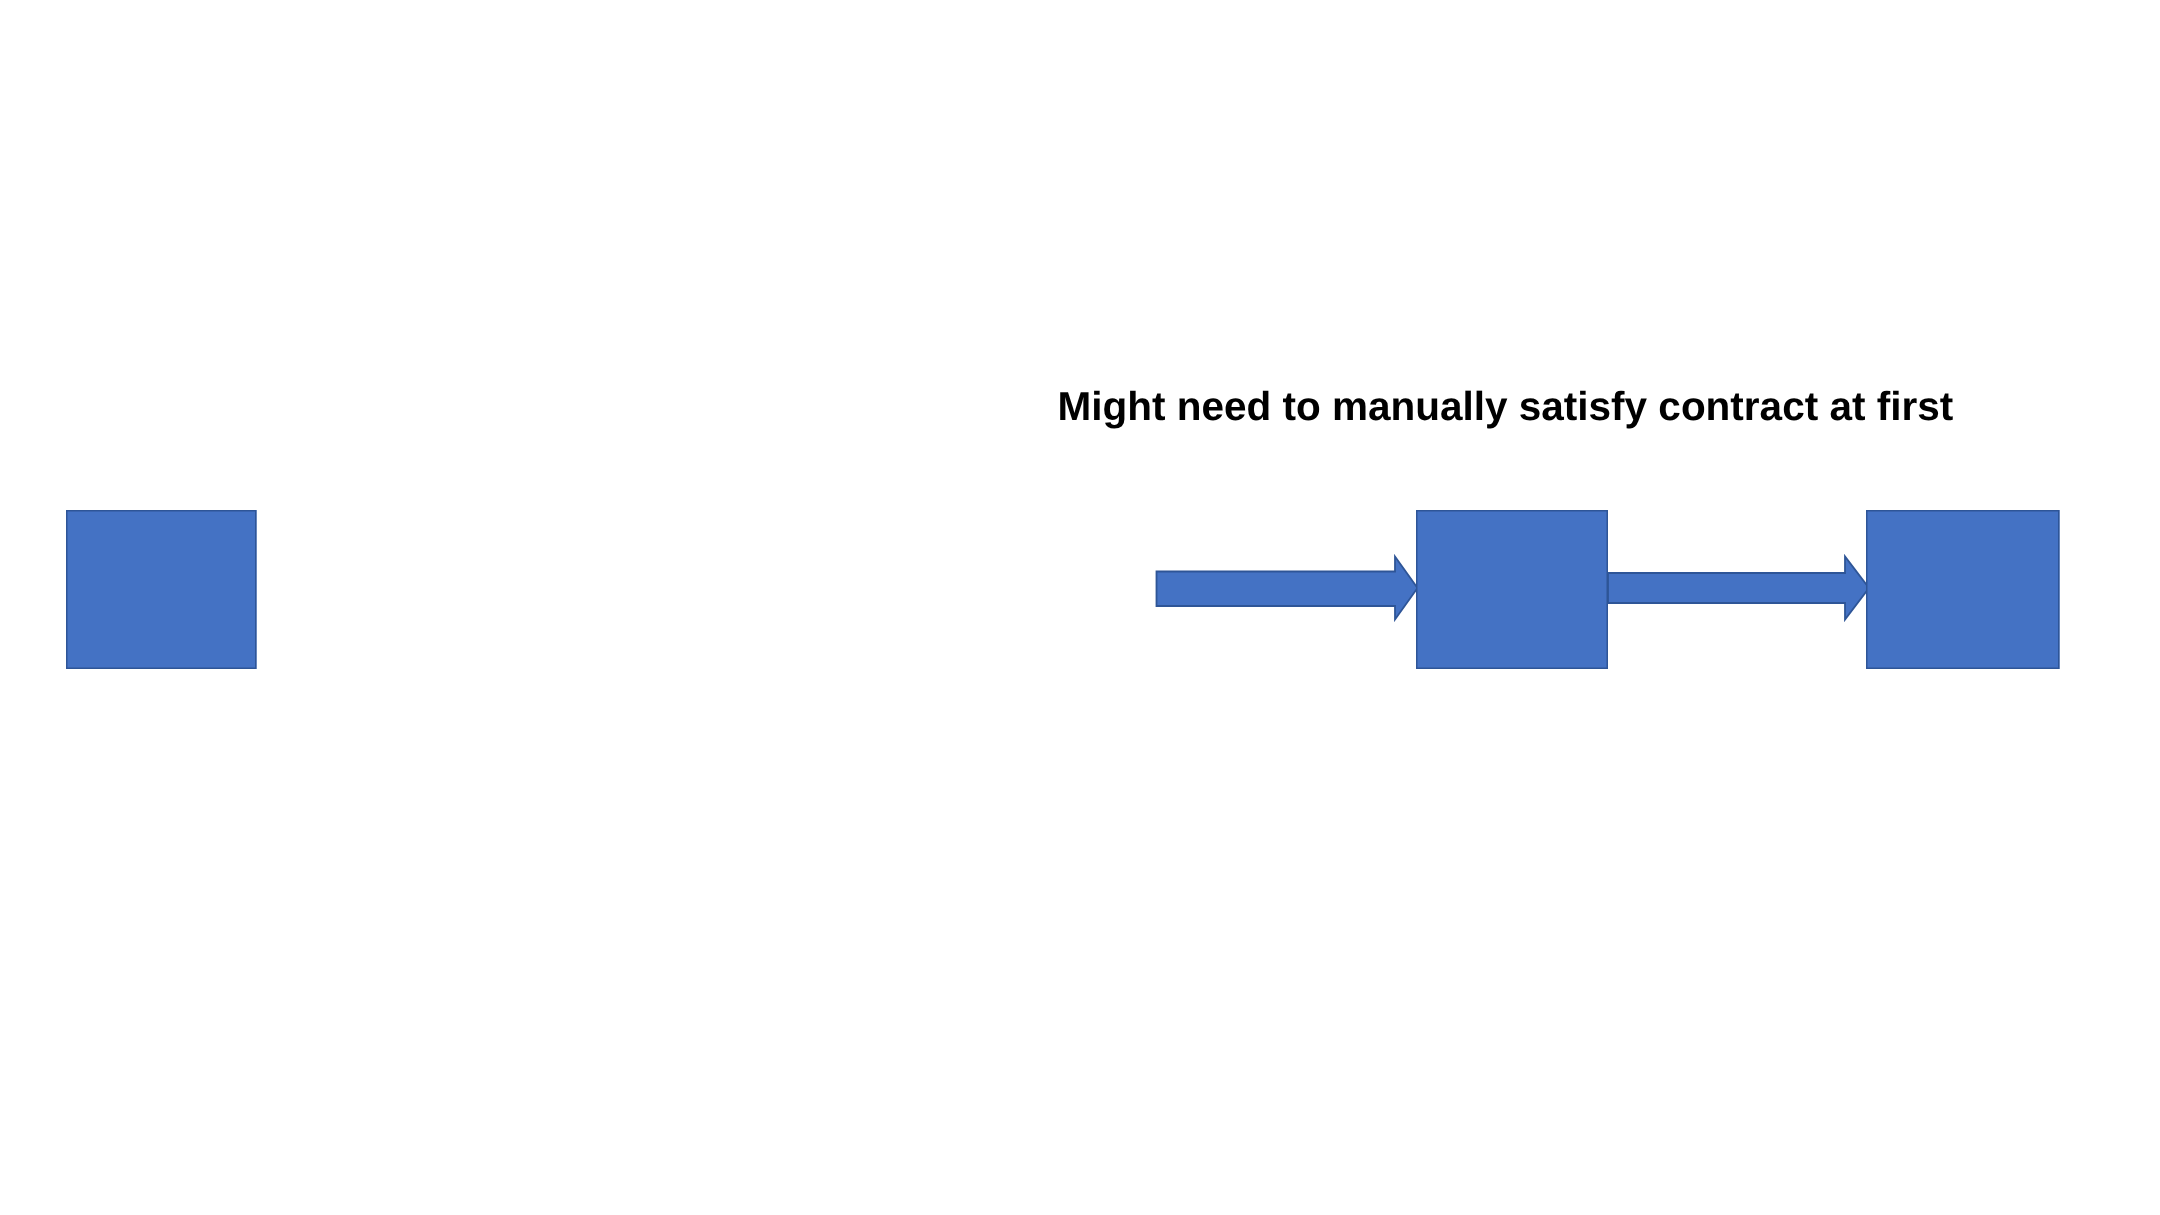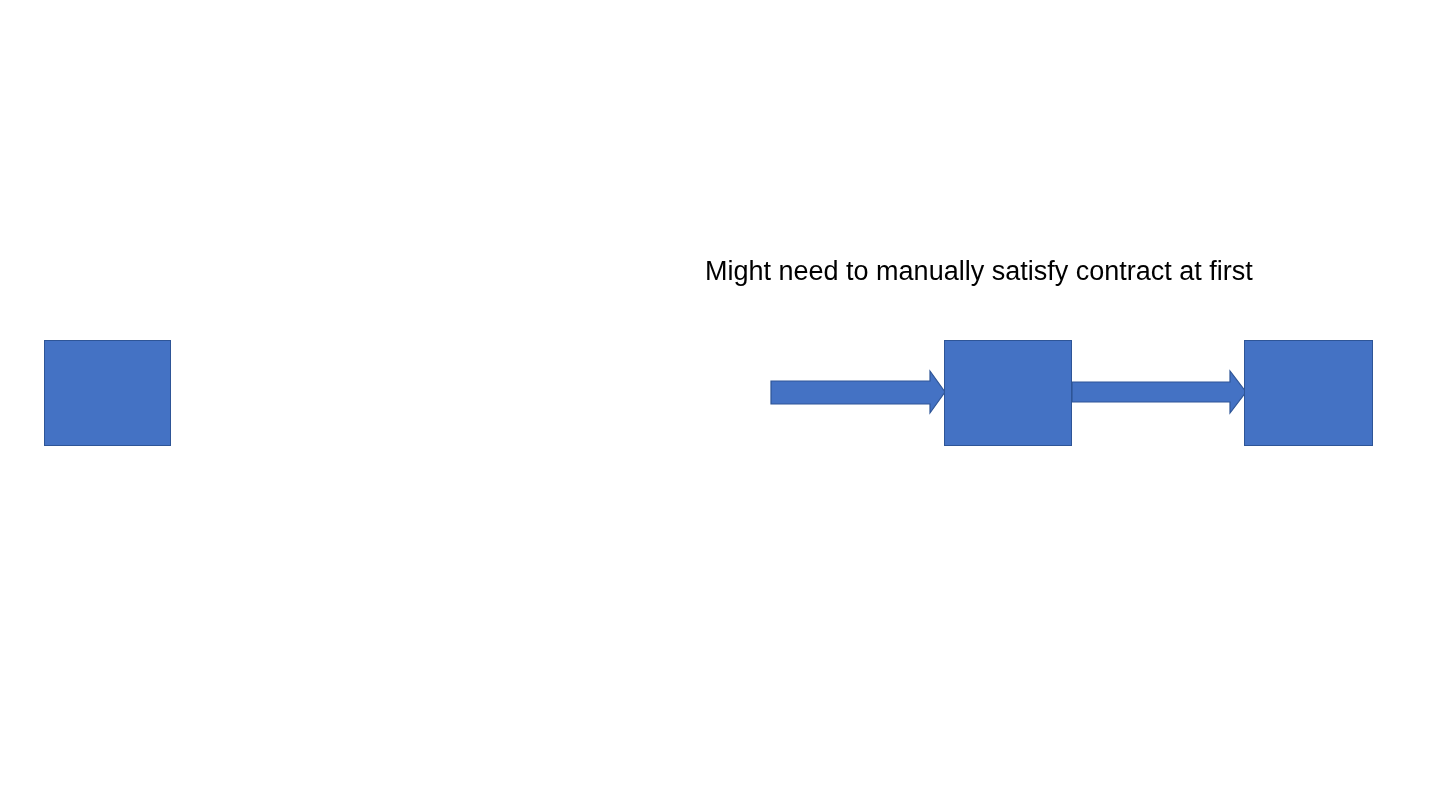--- a/index.html
+++ b/index.html
@@ -44,21 +44,21 @@
   .block-arrow polygon {
     fill: #4472C4;
     stroke: #2E5597;
     stroke-width: 1.2;
     stroke-linejoin: miter;
   }
 </style>
 </head>
 <body>
 
-<div id="slide-canvas" style="width: 1440px; height: 668px; background: rgb(255, 255, 255);">
+<div id="slide-canvas" style="width: 1440px; height: 668px; background: rgb(255, 255, 255); font-weight: bold;">
 
   <div class="caption" style="left: 705px; top: 254px; font-size: 27px; color: rgb(0, 0, 0);">Might need to manually satisfy contract at first</div>
 
   <div class="shape-box" id="shape-box-1" style="left: 44px; top: 340px; width: 127px; height: 106px; background-color: rgb(68, 114, 196); border-color: rgb(46, 85, 151);"></div>
 
   <svg class="block-arrow" id="connector-arrow-1" style="left:770px; top:370px;" width="176" height="44" viewBox="0 0 176 44">
     <polygon points="1,11 160,11 160,1 175,22 160,43 160,34 1,34" style="fill: rgb(68, 114, 196); stroke: rgb(46, 85, 151);"></polygon>
   </svg>
 
   <div class="shape-box" id="shape-box-2" style="left: 944px; top: 340px; width: 128px; height: 106px; background-color: rgb(68, 114, 196); border-color: rgb(46, 85, 151);"></div>

